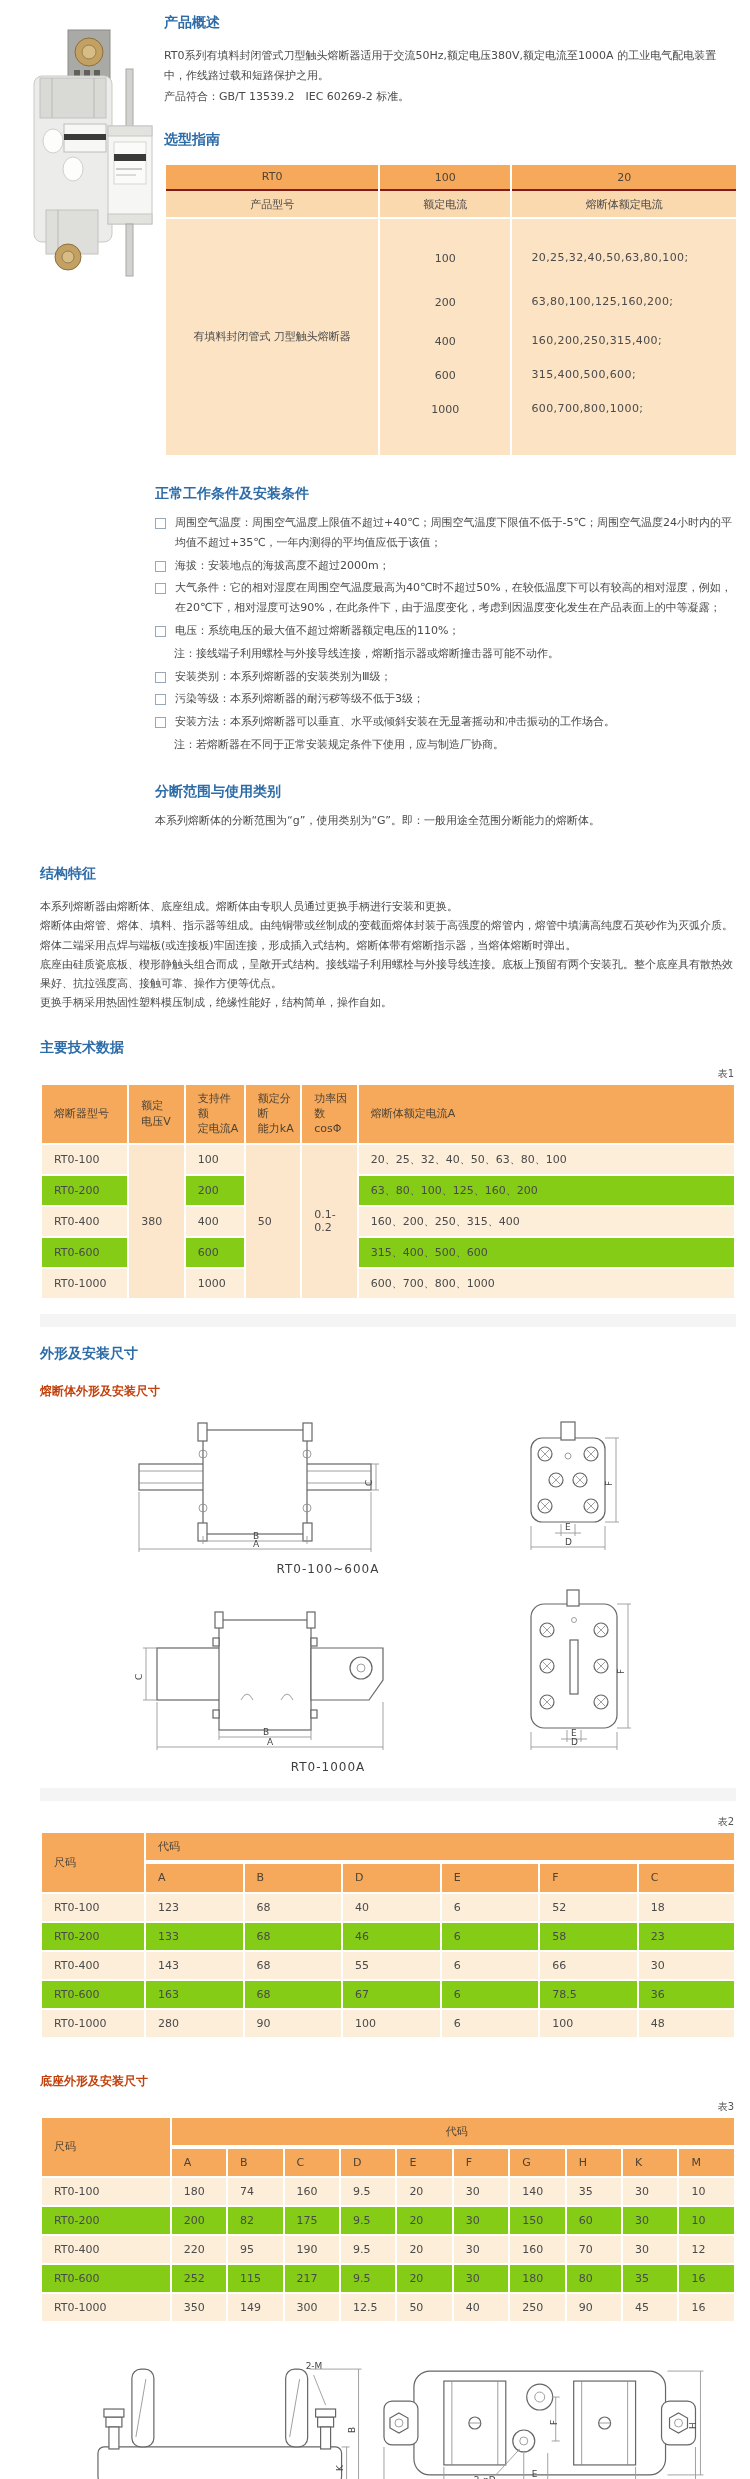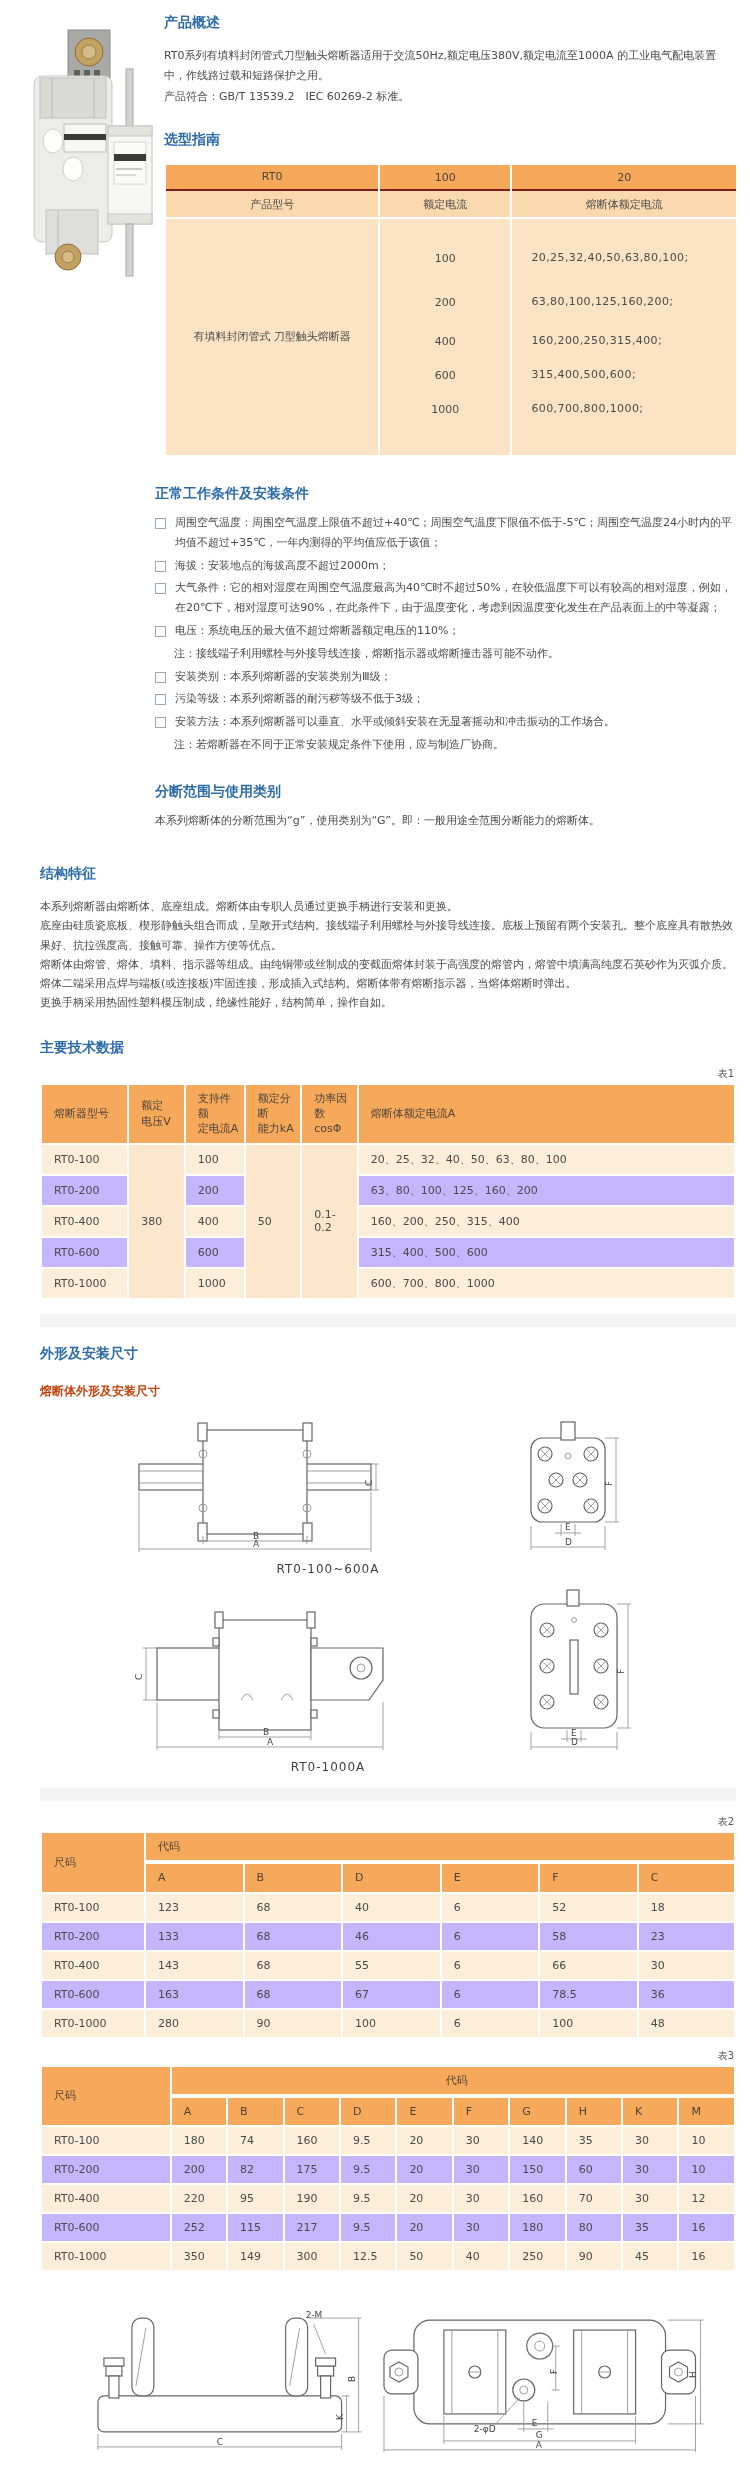--- a/index.html
+++ b/index.html
@@ -31,21 +31,21 @@
   
   .indent{margin-left:155px;margin-right:14px;}
   .cond{display:flex;font-size:11px;line-height:1.8;color:#4a4a4a;margin:3px 0;}
   .cbx{flex:none;width:9px;height:9px;border:1px solid #9aa7b5;margin:5px 9px 0 0;background:#fff;}
   .cond-note{font-size:11px;line-height:1.8;color:#4a4a4a;margin-left:19px;}
   
   .d-table{border-spacing:2px;margin-top:2px;}
   .d-table th{background:#f6a85b;color:#4d4436;font-size:11px;font-weight:normal;text-align:left;padding:6px 4px 6px 12px;white-space:pre-line;vertical-align:middle;line-height:1.4;}
   .d-table td{font-size:11px;color:#4a4a4a;padding:7px 4px 7px 12px;}
   .d-table tr.r0 td{background:#fdeeda;}
-  .d-table tr.r1 td{background:#c4b5fd;}
+  .d-table tr.r1 td{background:#84cc16;}
   .d-table td.merged{background:#fce7cd !important;text-align:left;vertical-align:middle;}
   .tbl-label{text-align:right;font-size:10px;color:#555;margin:10px 2px 2px 0;}
   .full{margin:0 14px 0 40px;}
   
   .diag-row{display:flex;justify-content:space-around;align-items:flex-end;padding:6px 30px 0 30px;}
   .caption{text-align:center;font-size:12px;color:#3f3f3f;letter-spacing:1px;margin:8px 120px 4px 0;}
   .oln{stroke:#666;stroke-width:1.2;fill:#fff;}
   .thin{stroke:#888;stroke-width:.8;fill:none;}
   .dln{stroke:#999;stroke-width:.9;fill:none;}
   text.dim{font-size:9px;fill:#444;font-family:"DejaVu Sans",sans-serif;}
@@ -169,22 +169,22 @@
       </div>
     <div class="cond-note">注：若熔断器在不同于正常安装规定条件下使用，应与制造厂协商。</div>
 
     <div class="h-blue" style="margin-top:28px;">分断范围与使用类别</div>
     <div class="body-txt">本系列熔断体的分断范围为“g”，使用类别为“G”。即：一般用途全范围分断能力的熔断体。</div>
   </div>
 
   <div class="full">
     <div class="h-blue" style="margin-top:34px;">结构特征</div>
     <div class="body-txt" style="margin-top:14px;line-height:1.75;">本系列熔断器由熔断体、底座组成。熔断体由专职人员通过更换手柄进行安装和更换。</div>
+    <div class="body-txt" style="line-height:1.75;">熔断体由熔管、熔体、填料、指示器等组成。由纯铜带或丝制成的变截面熔体封装于高强度的熔管内，熔管中填满高纯度石英砂作为灭弧介质。熔体二端采用点焊与端板(或连接板)牢固连接，形成插入式结构。熔断体带有熔断指示器，当熔体熔断时弹出。</div>
     <div class="body-txt" style="line-height:1.75;">底座由硅质瓷底板、楔形静触头组合而成，呈敞开式结构。接线端子利用螺栓与外接导线连接。底板上预留有两个安装孔。整个底座具有散热效果好、抗拉强度高、接触可靠、操作方便等优点。</div>
-    <div class="body-txt" style="line-height:1.75;">熔断体由熔管、熔体、填料、指示器等组成。由纯铜带或丝制成的变截面熔体封装于高强度的熔管内，熔管中填满高纯度石英砂作为灭弧介质。熔体二端采用点焊与端板(或连接板)牢固连接，形成插入式结构。熔断体带有熔断指示器，当熔体熔断时弹出。</div>
     <div class="body-txt" style="line-height:1.75;">更换手柄采用热固性塑料模压制成，绝缘性能好，结构简单，操作自如。</div>
   </div>
 
   <div class="full">
     <div class="h-blue" style="margin-top:26px;">主要技术数据</div>
     <div class="tbl-label">表1</div>
     <table class="d-table">
       <colgroup>
           <col style="width:12.5%">
           <col style="width:8%">
@@ -404,20 +404,21 @@
         <td>280</td>
         <td>90</td>
         <td>100</td>
         <td>6</td>
         <td>100</td>
         <td>48</td>
       </tr>
     </tbody>
       </table>
 
+    <div class="sub-bold" style="margin-top:34px;">底座外形及安装尺寸</div>
     <div class="tbl-label">表3</div>
     <table class="d-table">
       <colgroup>
           <col style="width:19%">
           <col span="10" style="width:8.1%">
         </colgroup>
       <tbody>
           <tr>
         <th rowspan="2">尺码</th>
         <th colspan="10" style="border-bottom:2px solid #fff;text-align:center;">代码</th>

